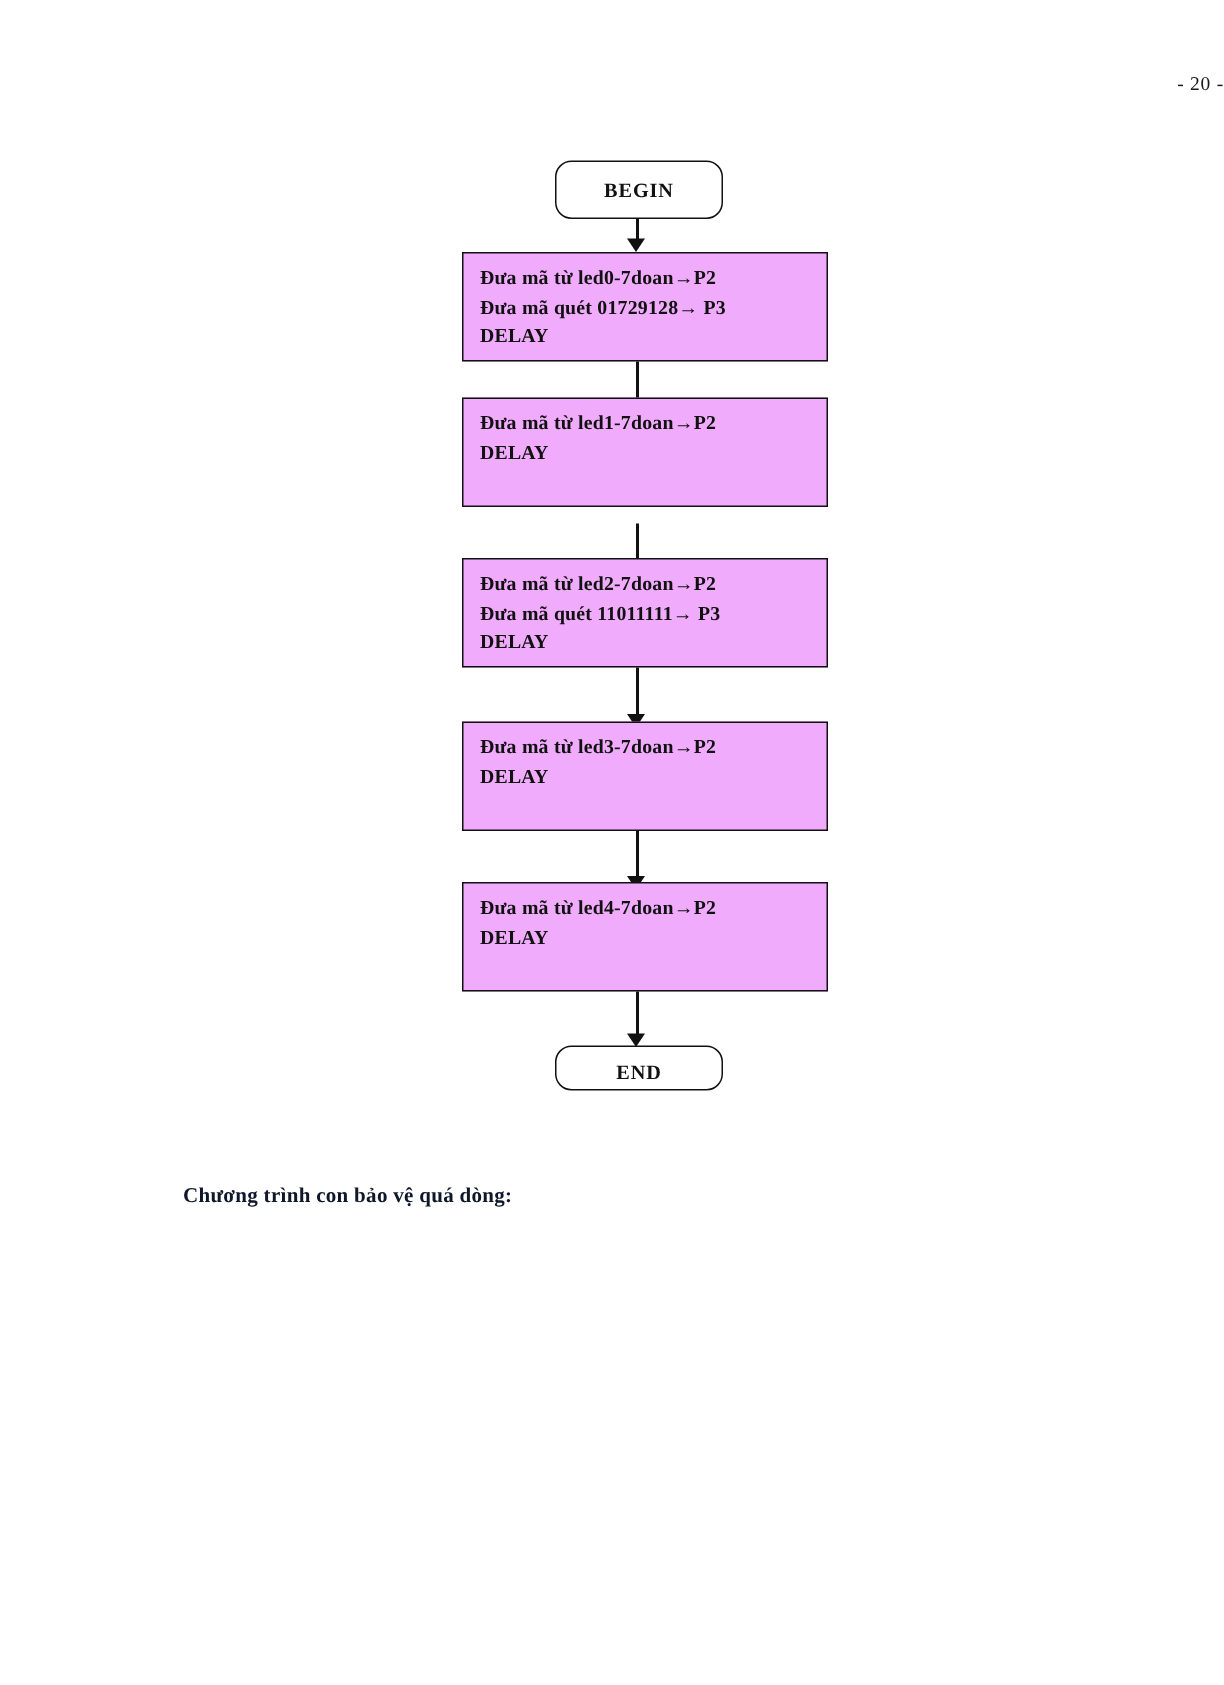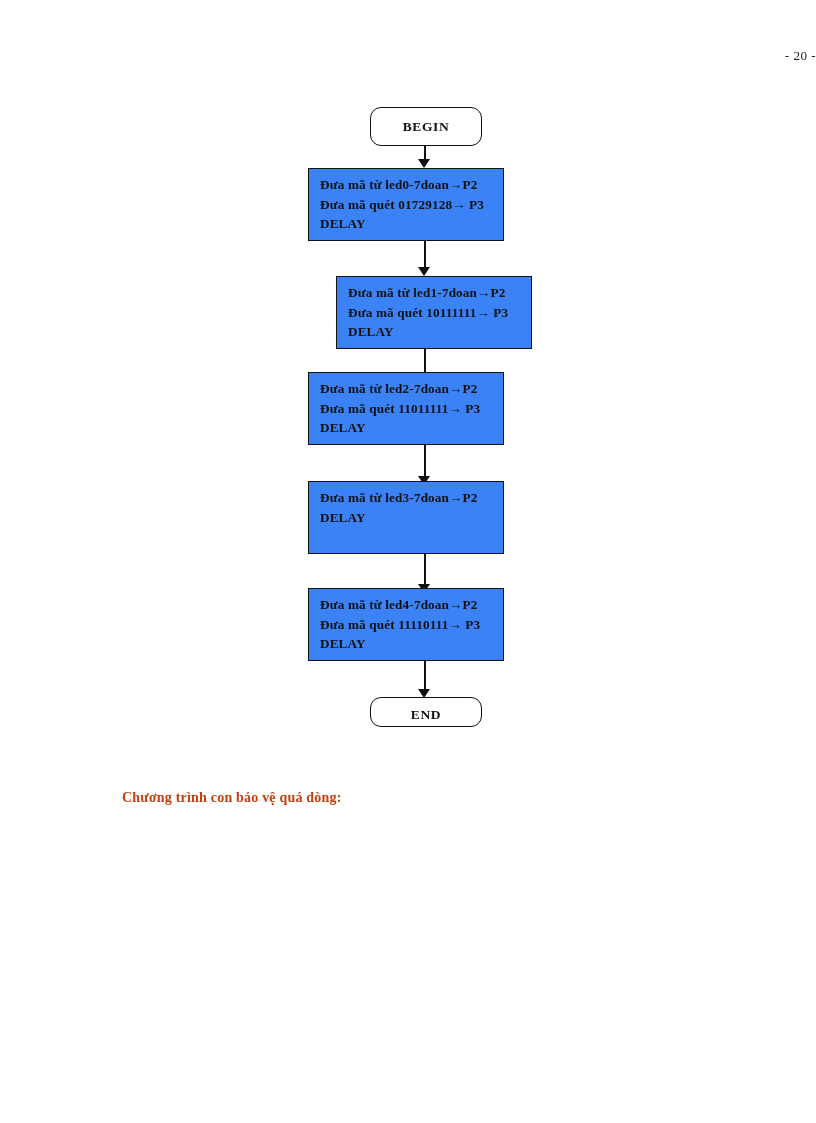--- a/index.html
+++ b/index.html
@@ -60,25 +60,25 @@
   .terminator.end {
     top: 697px;
     height: 30px;
     line-height: 33px;
   }
 
   
   .process {
     position: absolute;
     left: 308px;
-    width: 196px;
+    width: 244px;
     height: 73px;
     box-sizing: border-box;
     border: 1.4px solid #111111;
-    background: #3b82f6;
+    background: #f0abfc;
     padding: 6px 0 0 11px;
   }
   .process .line {
     font-size: 13.2px;
     line-height: 19.5px;
     white-space: nowrap;
     color: #111111;
     letter-spacing: 0.15px;
   }
 
@@ -100,21 +100,21 @@
   }
 
   
   .caption {
     position: absolute;
     left: 122px;
     top: 790px;
     font-size: 14px;
     font-weight: bold;
     letter-spacing: 0.2px;
-    color: #c2410c;
+    color: #0f172a;
     white-space: nowrap;
   }
 </style>
 </head>
 <body>
 
 <div class="page-number">- 20 -</div>
 
 <div class="flowchart">
 
@@ -125,23 +125,22 @@
 
   <div class="process" style="top:168px;">
     <div class="line">Đưa mã từ led0-7doan→P2</div>
     <div class="line">Đưa mã quét 01729128→ P3</div>
     <div class="line">DELAY</div>
   </div>
 
   <div class="connector" style="top:241px; height:27px;"></div>
   <div class="arrowhead" style="top:267px;"></div>
 
-  <div class="process" style="top:276px;margin-left:28px;">
+  <div class="process" style="top:265px;">
     <div class="line">Đưa mã từ led1-7doan→P2</div>
-    <div class="line">Đưa mã quét 10111111→ P3</div>
     <div class="line">DELAY</div>
   </div>
 
   <div class="connector" style="top:349px; height:27px;"></div>
   <div class="arrowhead" style="top:375px;"></div>
 
   <div class="process" style="top:372px;">
     <div class="line">Đưa mã từ led2-7doan→P2</div>
     <div class="line">Đưa mã quét 11011111→ P3</div>
     <div class="line">DELAY</div>
@@ -153,21 +152,20 @@
   <div class="process" style="top:481px;">
     <div class="line">Đưa mã từ led3-7doan→P2</div>
     <div class="line">DELAY</div>
   </div>
 
   <div class="connector" style="top:554px; height:31px;"></div>
   <div class="arrowhead" style="top:584px;"></div>
 
   <div class="process" style="top:588px;">
     <div class="line">Đưa mã từ led4-7doan→P2</div>
-    <div class="line">Đưa mã quét 11110111→ P3</div>
     <div class="line">DELAY</div>
   </div>
 
   <div class="connector" style="top:661px; height:29px;"></div>
   <div class="arrowhead" style="top:689px;"></div>
 
   <div class="terminator end">END</div>
 
 </div>
 

